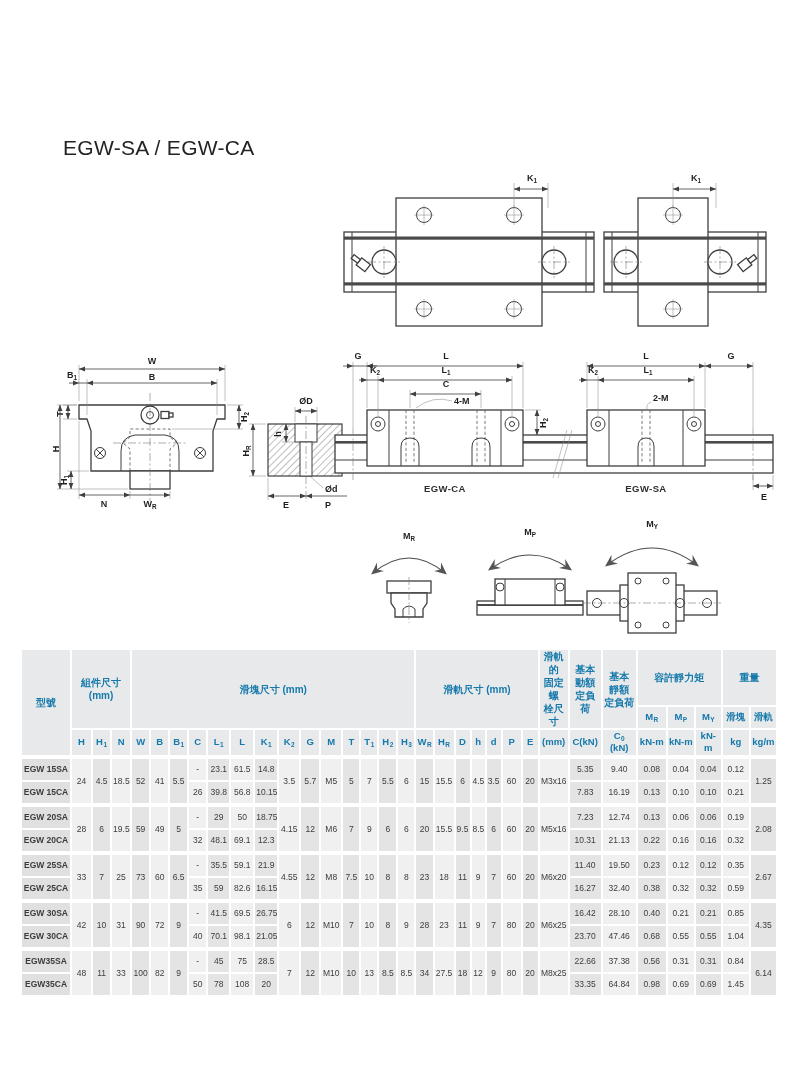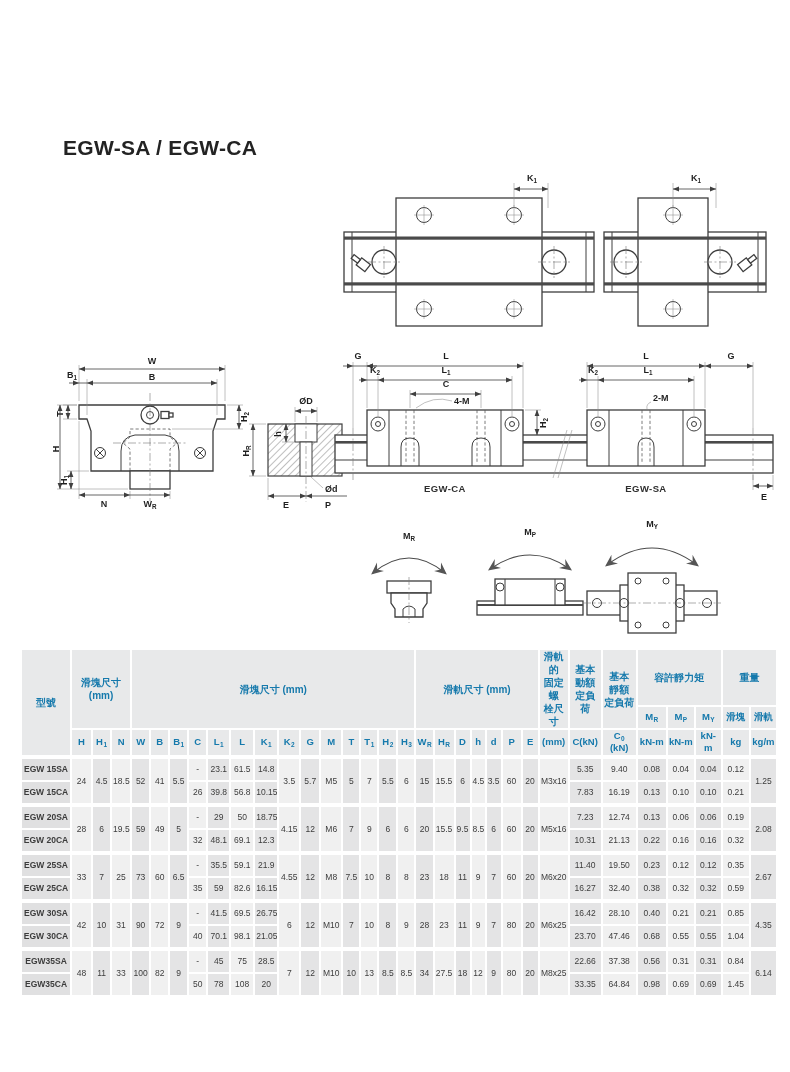--- a/index.html
+++ b/index.html
@@ -1,18 +1,18 @@
 <!DOCTYPE html>
 <html><head>
 <meta charset="utf-8">
 <style>
   html,body{margin:0;padding:0;background:#fff;}
   .page{position:relative;width:790px;height:1072px;background:#fff;overflow:hidden;
         font-family:"Liberation Sans","DejaVu Sans",sans-serif;}
-  .title{position:absolute;left:63px;top:136px;font-size:21px;font-weight:700;color:#232323;letter-spacing:.3px;}
+  .title{position:absolute;left:63px;top:136px;font-size:21px;font-weight:400;color:#232323;letter-spacing:.3px;}
   svg{position:absolute;overflow:visible;}
   svg text{font-family:"Liberation Sans","DejaVu Sans",sans-serif;}
   .dl{font-size:9px;font-weight:700;fill:#1f1f1f;}
   .ss{font-size:6.3px;}
   .nm{font-size:9.5px;font-weight:700;fill:#2e2e2e;letter-spacing:.4px;}
   .s1{fill:#fff;stroke:#3e3e3e;stroke-width:1.3;}
   .s2{fill:none;stroke:#3e3e3e;stroke-width:1;}
   .sf{fill:#4a4a4a;stroke:none;}
   .dim{stroke:#3f3f3f;stroke-width:.8;fill:none;}
   .dmb{stroke:#4a4a4a;stroke-width:1.1;fill:none;}
@@ -358,21 +358,21 @@
           <col style="width: 35px;">
           <col style="width: 30px;">
           <col style="width: 28px;">
           <col style="width: 27px;">
           <col style="width: 28px;">
           <col style="width: 27px;">
         </colgroup>
       <thead>
         <tr class="h1">
           <th rowspan="3">型號</th>
-          <th colspan="3" rowspan="2" class="pre">滑塊尺寸
+          <th colspan="3" rowspan="2" class="pre">組件尺寸
 (mm)</th>
           <th colspan="14" rowspan="2">滑塊尺寸 (mm)</th>
           <th colspan="7" rowspan="2">滑軌尺寸 (mm)</th>
           <th rowspan="2" class="pre">滑軌的
 固定螺
 栓尺寸</th>
           <th rowspan="2" class="pre">基本
 動額
 定負荷</th>
           <th rowspan="2" class="pre">基本

